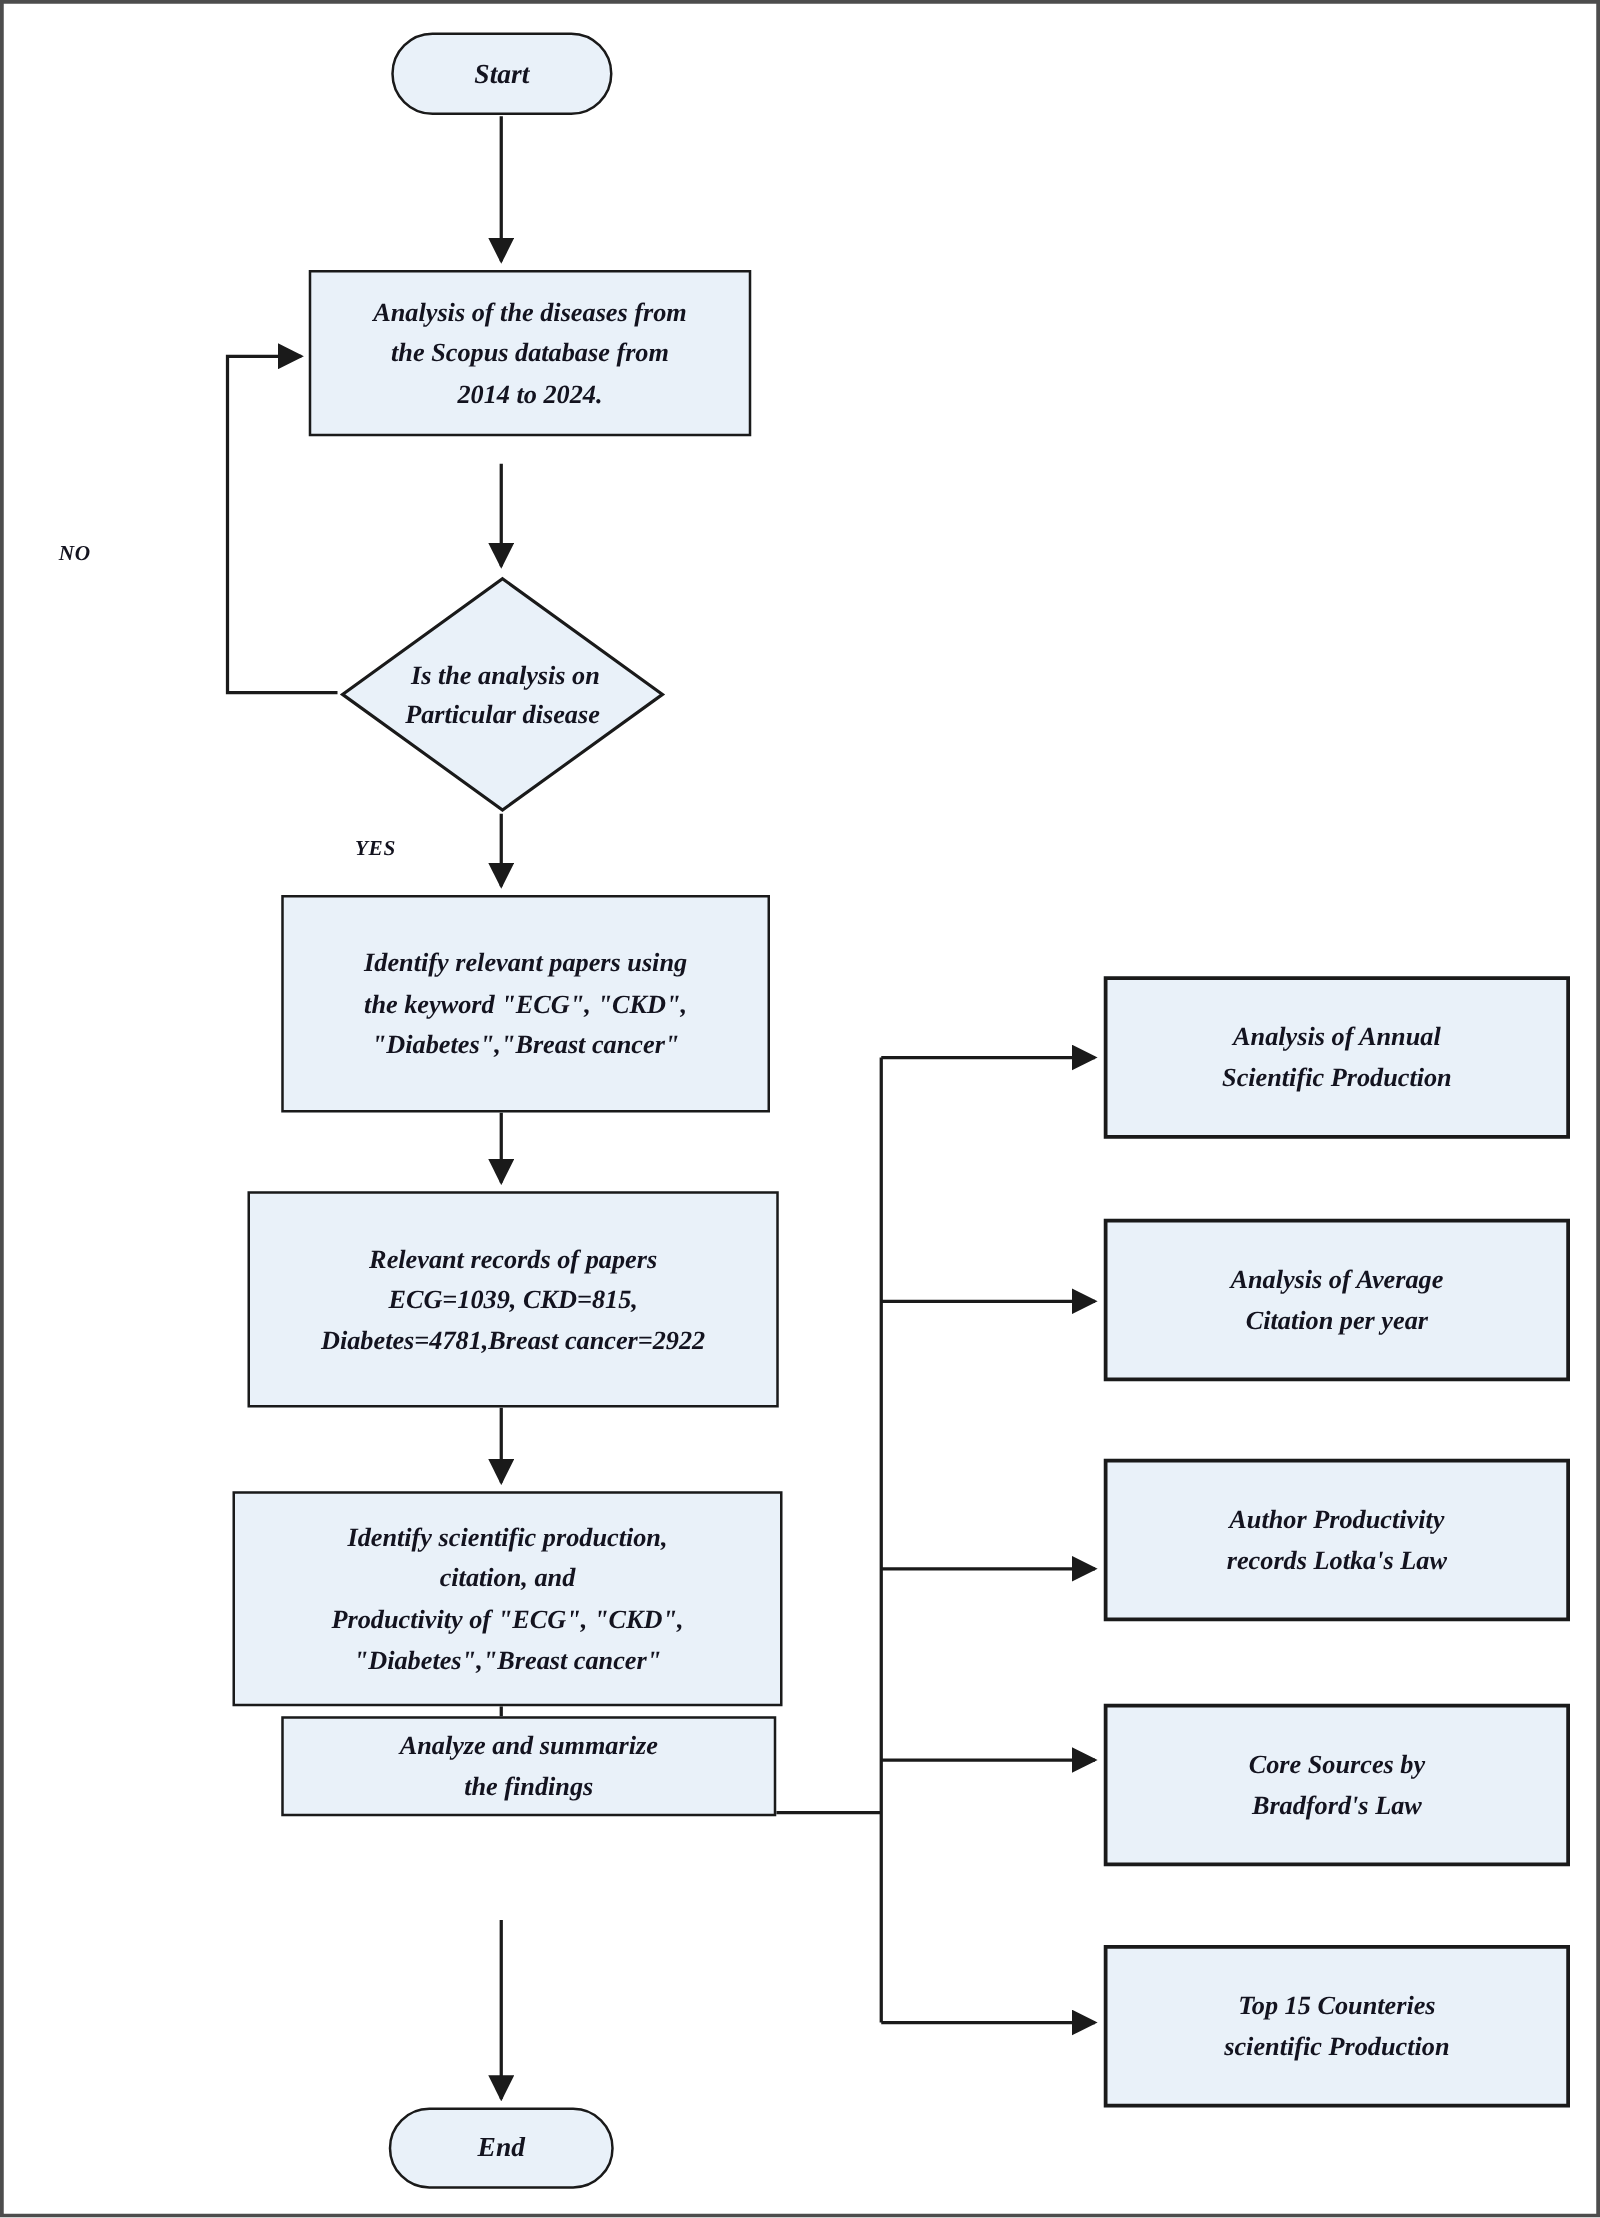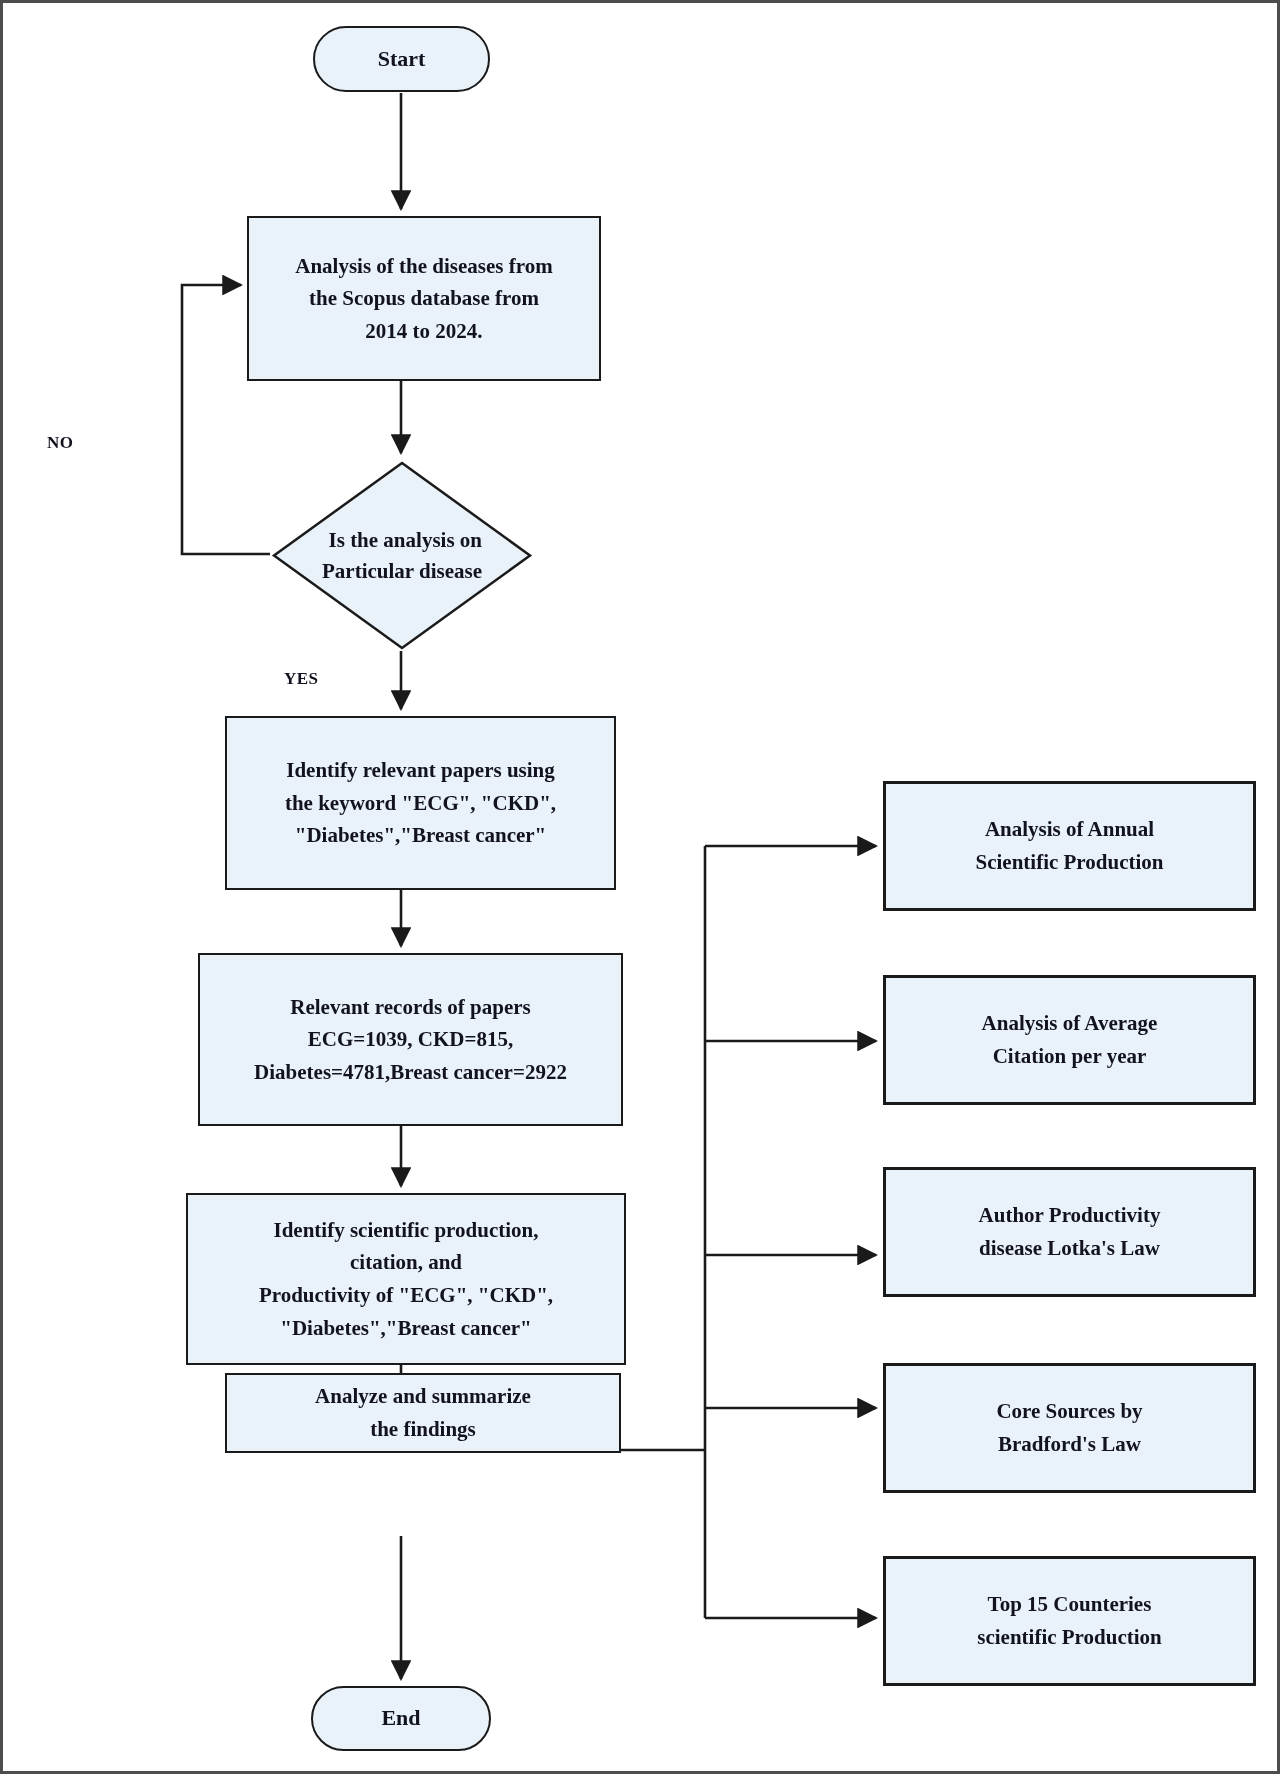--- a/index.html
+++ b/index.html
@@ -12,20 +12,21 @@
   html,body{margin:0;padding:0;background:var(--bg);}
   .canvas{
     position:relative;
     width:1274px;height:1768px;
     border:3px solid var(--frame);
     background:var(--bg);
     font-family:"Liberation Serif","DejaVu Serif",serif;
     font-weight:bold;
     color:var(--text);
     overflow:hidden;
+    font-style:italic;
   }
   .wires{position:absolute;left:0;top:0;width:1280px;height:1774px;pointer-events:none;}
   .node{
     position:absolute;
     display:flex;align-items:center;justify-content:center;
     text-align:center;
     box-sizing:border-box;
   }
   .rect{
     background:var(--fill);
@@ -93,21 +94,21 @@
     <path class="wire" d="M702,1038 L873,1038" marker-end="url(#ah)"></path>
     <path class="wire" d="M702,1252 L873,1252" marker-end="url(#ah)"></path>
     <path class="wire" d="M702,1405 L873,1405" marker-end="url(#ah)"></path>
     <path class="wire" d="M702,1615 L873,1615" marker-end="url(#ah)"></path>
   </svg>
 
   <div class="node terminal" style="left:310px;top:23px;width:177px;height:66px">
     <div class="label">Start</div>
   </div>
 
-  <div class="node rect" style="left:244px;top:213px;width:354px;height:165px">
+  <div class="node rect" style="left:244px;top:213px;width:354px;height:133px">
     <div class="label">Analysis of the diseases from
 the Scopus database from
 2014 to 2024.</div>
   </div>
 
   <div class="diamond" style="left:267px;top:457px;width:264px;height:191px">
     <svg width="264" height="191" viewBox="0 0 264 191">
       <polygon class="shape" points="132,3 260,95.5 132,188 4,95.5"></polygon>
     </svg>
     <div class="label">Is the analysis on
@@ -150,21 +151,21 @@
 Citation per year</div>
   </div>
 
   <div class="node outbox" style="left:880px;top:778px;width:373px;height:130px">
     <div class="label">Analysis of Annual
 Scientific Production</div>
   </div>
 
   <div class="node outbox" style="left:880px;top:1164px;width:373px;height:130px">
     <div class="label">Author Productivity
-disease Lotka's Law</div>
+records Lotka's Law</div>
   </div>
 
   <div class="node outbox" style="left:880px;top:1360px;width:373px;height:130px">
     <div class="label">Core Sources by
 Bradford's Law</div>
   </div>
 
   <div class="node outbox" style="left:880px;top:1553px;width:373px;height:130px">
     <div class="label">Top 15 Counteries
 scientific Production</div>

